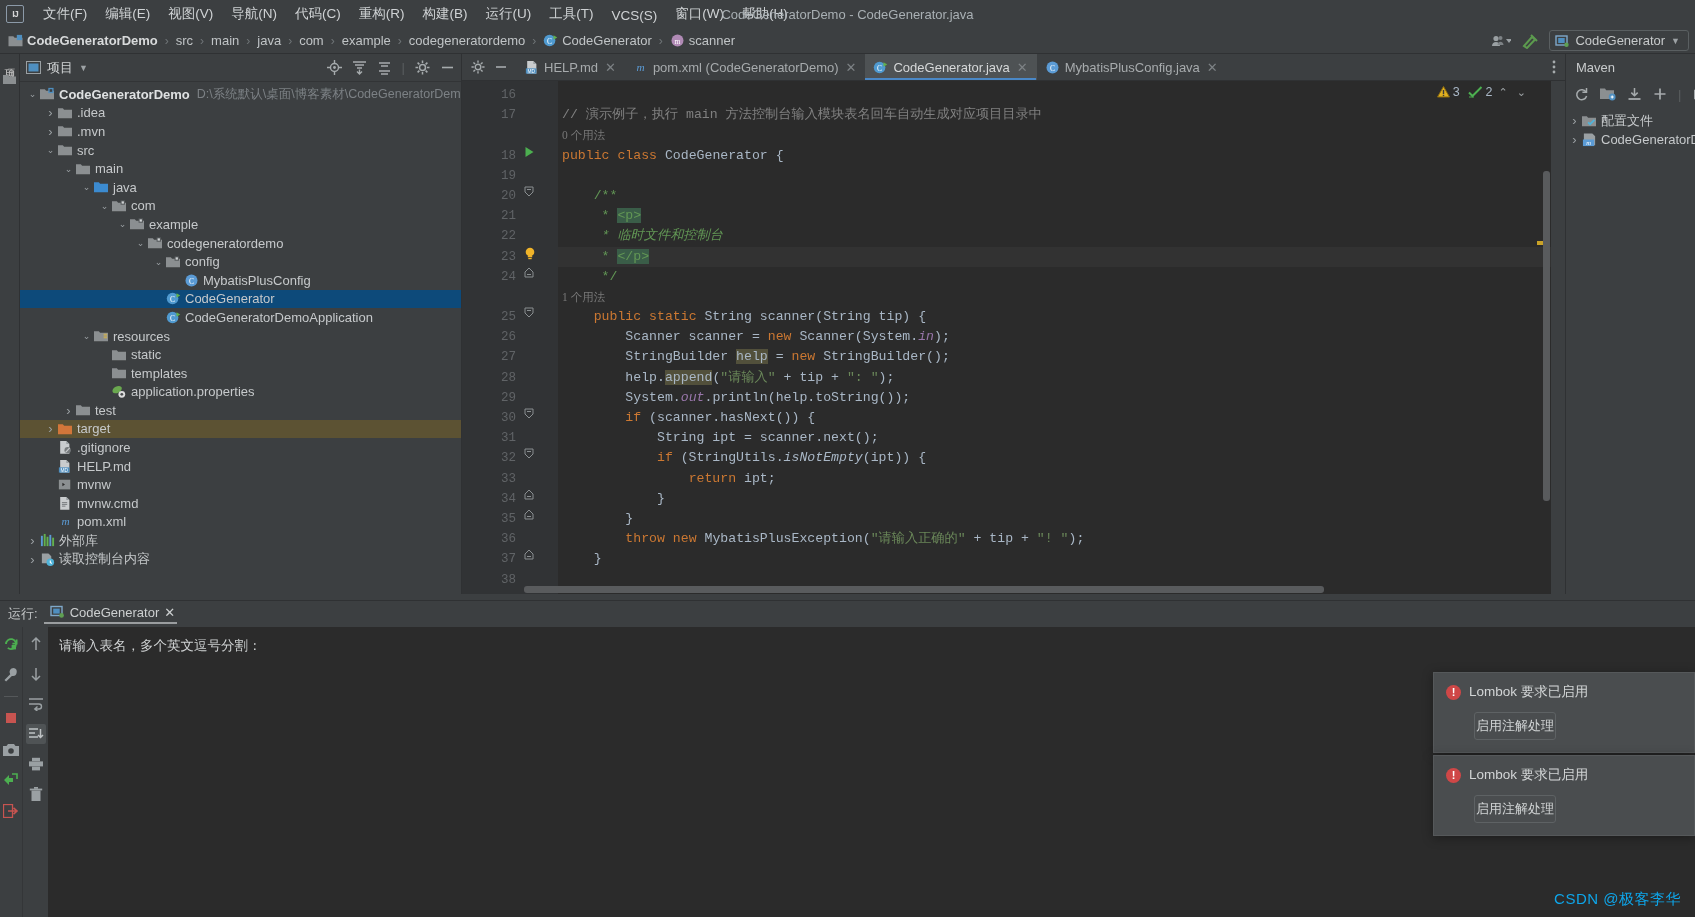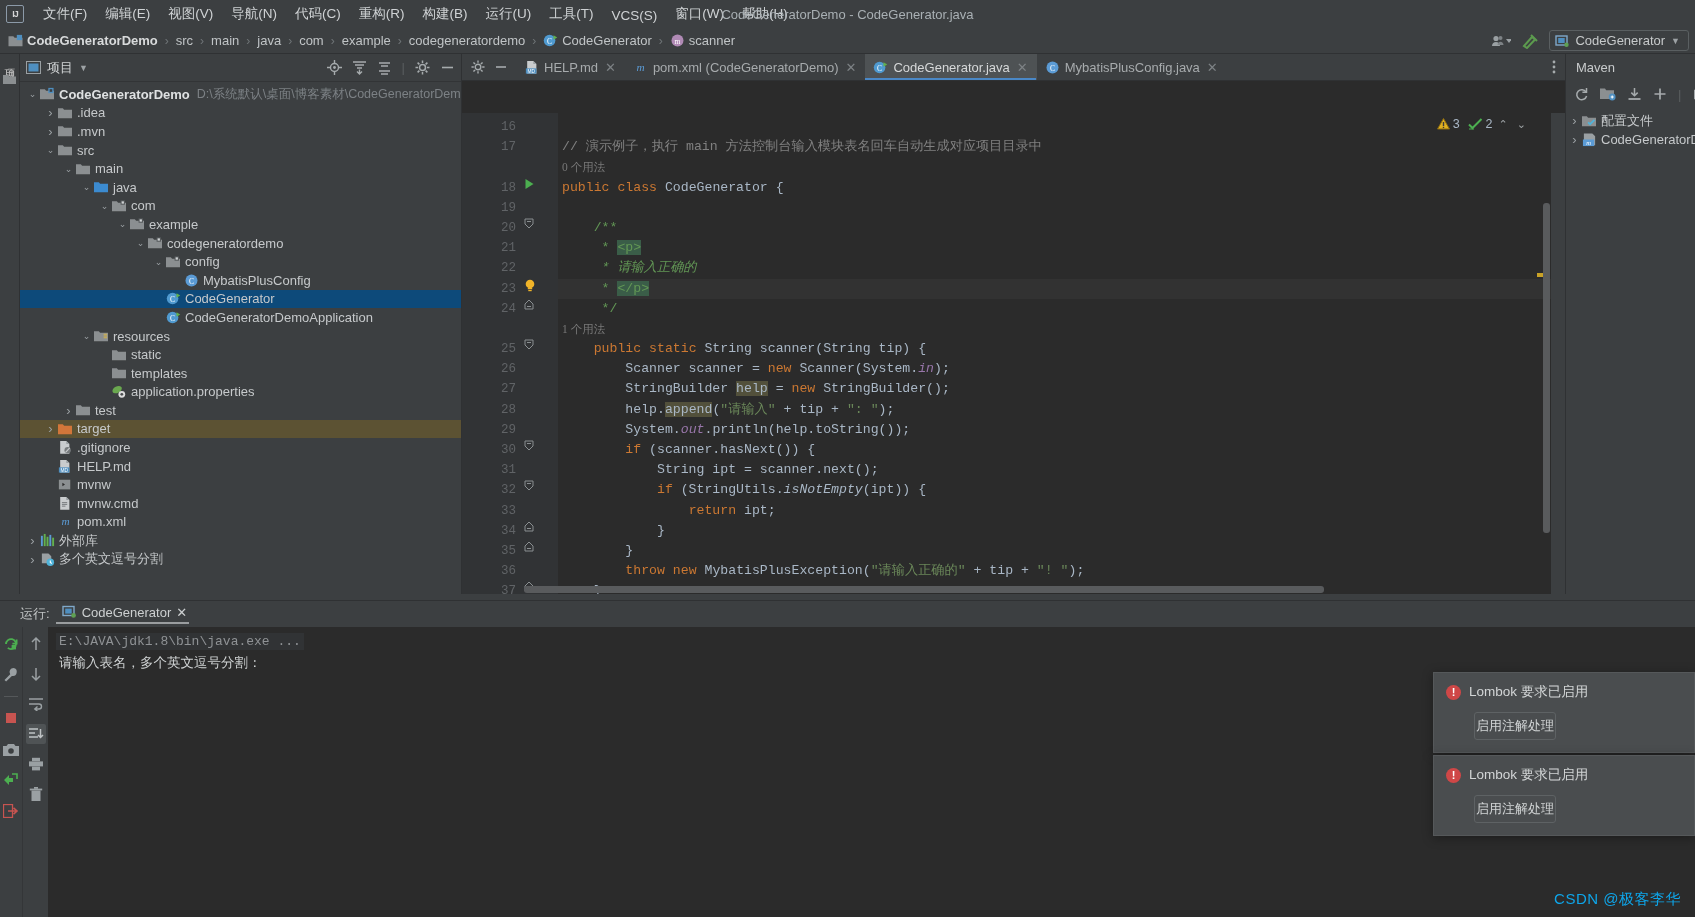--- a/index.html
+++ b/index.html
@@ -97,21 +97,21 @@
     display:flex; align-items:center; gap:5px; padding:0 8px; font-size:13px;
     color:#a7abad; cursor:default; position:relative; border-right:1px solid transparent;
   }
   .tab.active { background:#4e5254; color:#d6d8d9; }
   .tab.active:after {
     content:""; position:absolute; left:0; right:0; bottom:0; height:2px; background:#4a88c7;
   }
   .tab .tx { color:#7d8285; font-size:13px; margin-left:2px; }
   .tabs-right { margin-left:auto; display:flex; align-items:center; padding:0 9px; }
 
-  .editorbody { flex:1; display:flex; position:relative; overflow:hidden; background:#2b2b2b;margin-top:32px; }
+  .editorbody { flex:1; display:flex; position:relative; overflow:hidden; background:#2b2b2b; }
   .gutter {
     width:62px; background:#313335; color:#606366; font-family:"Liberation Mono", monospace;
     font-size:12.5px; padding-top:4px; flex:0 0 62px; position:relative;
   }
   .gln { height:20.2px; line-height:20.2px; text-align:right; padding-right:8px; }
   .gutter2 {
     width:34px; background:#313335; flex:0 0 34px; padding-top:4px; position:relative;
   }
   .gmark { height:20.2px; line-height:20.2px; text-align:center; }
   .codearea {
@@ -154,21 +154,21 @@
            border-left:1px solid #2f3133; }
   .maven-head { height:27px; display:flex; align-items:center; padding-left:10px;
                 font-size:13px; color:#c8cbcc; }
   .maven-tools { height:26px; display:flex; align-items:center; gap:11px; padding-left:8px; }
   .maven-tree { padding-top:4px; font-size:13px; }
   .mrow { display:flex; align-items:center; height:19px; white-space:nowrap; padding-left:2px; }
 
   
   .runpanel { position:absolute; left:0; right:0; top:600px; bottom:0; background:#3c3f41;
               border-top:1px solid #2f3133; display:flex; flex-direction:column; }
-  .run-tabbar { height:26px; display:flex; align-items:center; padding-left:20px; gap:10px;
+  .run-tabbar { height:26px; display:flex; align-items:center; padding-left:8px; gap:10px;
                 position:relative; }
   .run-label { font-size:13px; color:#c2c5c6; }
   .run-tab { display:flex; align-items:center; gap:5px; font-size:13px; color:#cdd0d1;
              position:relative; padding:0 2px 4px 2px; }
   .run-tab:after { content:""; position:absolute; left:-4px; right:0; bottom:0; height:2px;
                    background:#9a9d9f; }
   .console-row { flex:1; display:flex; min-height:0; }
   .run-toolbar { width:22px; background:#3c3f41; display:flex; flex-direction:column;
                  align-items:center; padding-top:7px; gap:11px; }
   .run-toolbar2 { width:26px; background:#3c3f41; display:flex; flex-direction:column;
@@ -638,21 +638,21 @@
           </div>
           <div class="trow" style="padding-left: 6px;">
             <span class="arrow" style="font-size: 13px;">›</span>
             <span class="ico">
               <svg width="15" height="15" viewBox="0 0 16 16">
                 <path d="M2 1.5h7l3 3V12H2z" fill="#9aa0a3"></path>
                 <circle cx="11" cy="11" r="4" fill="#4fb3d9"></circle>
                 <path d="M11 9v2.2l1.6 1" stroke="#ffffff" stroke-width="1.2" fill="none"></path>
               </svg>
             </span>
-            <span class="tname">多个英文逗号分割</span>
+            <span class="tname">读取控制台内容</span>
           </div>
         </div>
     </div>
 
     <div class="editorwrap">
       <div class="tabsbar">
         <div class="tab-left-tools">
           <span class="icon-btn">
             <svg width="14" height="14" viewBox="0 0 15 15">
               <circle cx="7.5" cy="7.5" r="3" fill="none" stroke="#a6abad" stroke-width="1.5"></circle>
@@ -826,21 +826,21 @@
             <div class="gmark"></div>
           </div>
         <div class="codearea" id="codearea">
             <div class="cline"></div>
             <div class="cline"><span class="cmt">// 演示例子，执行 main 方法控制台输入模块表名回车自动生成对应项目目录中</span></div>
             <div class="cline inlay">0 个用法</div>
             <div class="cline"><span class="kw">public</span> <span class="kw">class</span> CodeGenerator {</div>
             <div class="cline"></div>
             <div class="cline"><span class="jdoc">    /**</span></div>
             <div class="cline"><span class="jdoc">     * <span class="tagsel">&lt;p&gt;</span></span></div>
-            <div class="cline"><span class="jdoc-i">     * 请输入正确的</span></div>
+            <div class="cline"><span class="jdoc-i">     * 临时文件和控制台</span></div>
             <div class="cline hl"><span class="jdoc">     * <span class="tagsel">&lt;/p&gt;</span></span></div>
             <div class="cline"><span class="jdoc">     */</span></div>
             <div class="cline inlay">1 个用法</div>
             <div class="cline">    <span class="kw">public</span> <span class="kw">static</span> String scanner(String tip) {</div>
             <div class="cline">        Scanner scanner = <span class="kw">new</span> Scanner(System.<span class="fld">in</span>);</div>
             <div class="cline">        StringBuilder <span class="sident">help</span> = <span class="kw">new</span> StringBuilder();</div>
             <div class="cline">        help.<span class="sident">append</span>(<span class="str">"请输入"</span> + tip + <span class="str">": "</span>);</div>
             <div class="cline">        System.<span class="fld">out</span>.println(help.toString());</div>
             <div class="cline">        <span class="kw">if</span> (scanner.hasNext()) {</div>
             <div class="cline">            String ipt = scanner.next();</div>
@@ -1042,21 +1042,20 @@
         <span class="tbtn">
           <svg width="14" height="15" viewBox="0 0 14 15">
             <rect x="2.5" y="3.5" width="9" height="10.5" fill="#9aa0a3"></rect>
             <rect x="0.8" y="1.6" width="12.4" height="1.8" fill="#9aa0a3"></rect>
             <rect x="5" y="0" width="4" height="1.8" fill="#9aa0a3"></rect>
           </svg>
         </span>
       </div>
 
       <div class="console">
-        <div><span class="cmdline">E:\JAVA\jdk1.8\bin\java.exe ...</span></div>
         <div class="outline">请输入表名，多个英文逗号分割：</div>
       </div>
     </div>
   </div>
 
   <div class="notif" style="top:672px;">
     <div class="notif-row">
       <span class="err-circle">!</span>
       <span class="notif-text">Lombok 要求已启用</span>
     </div>

